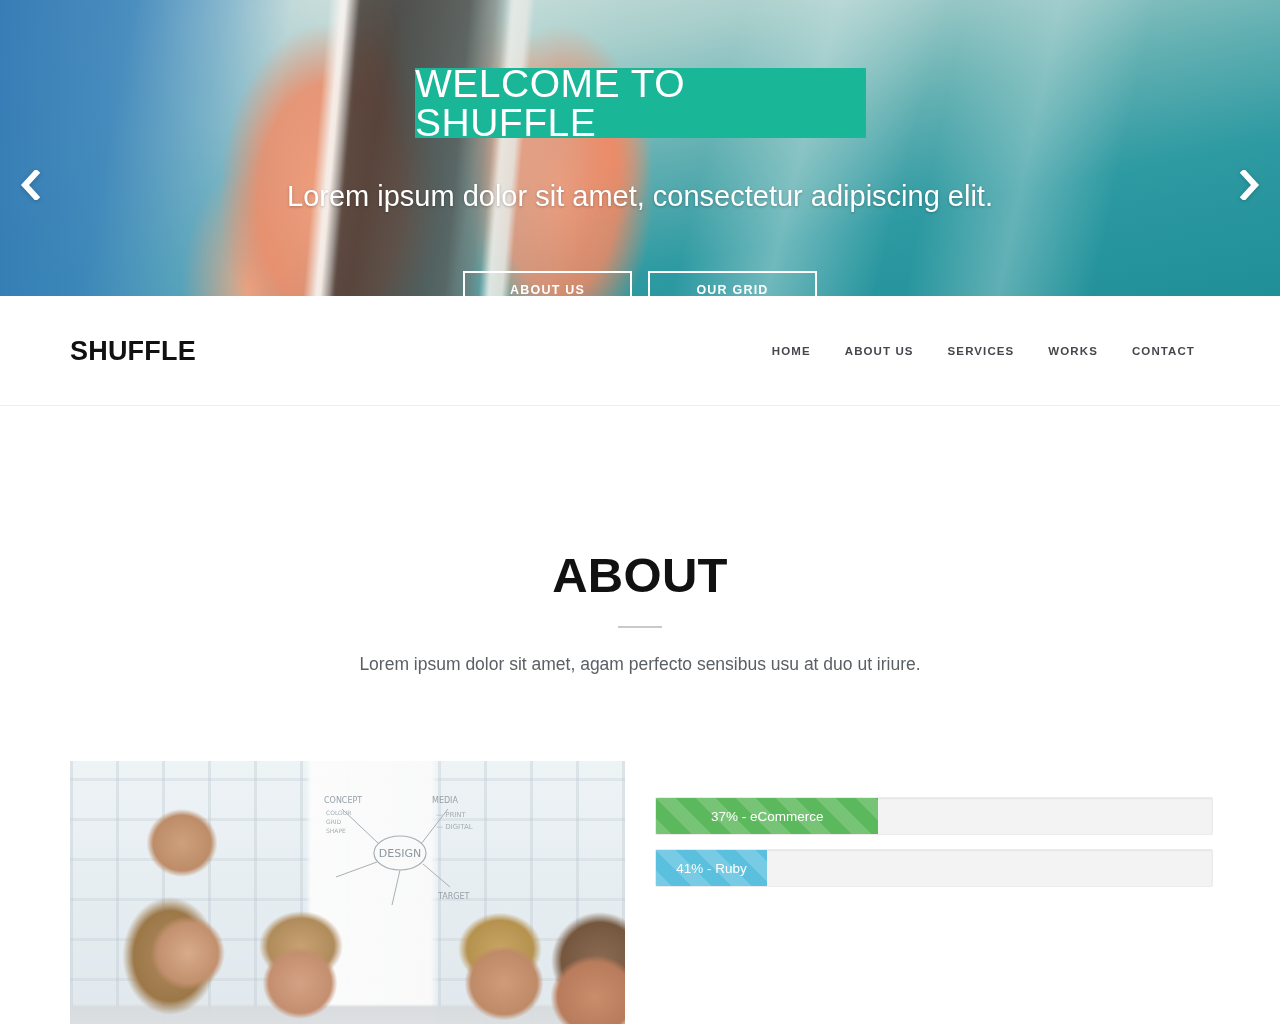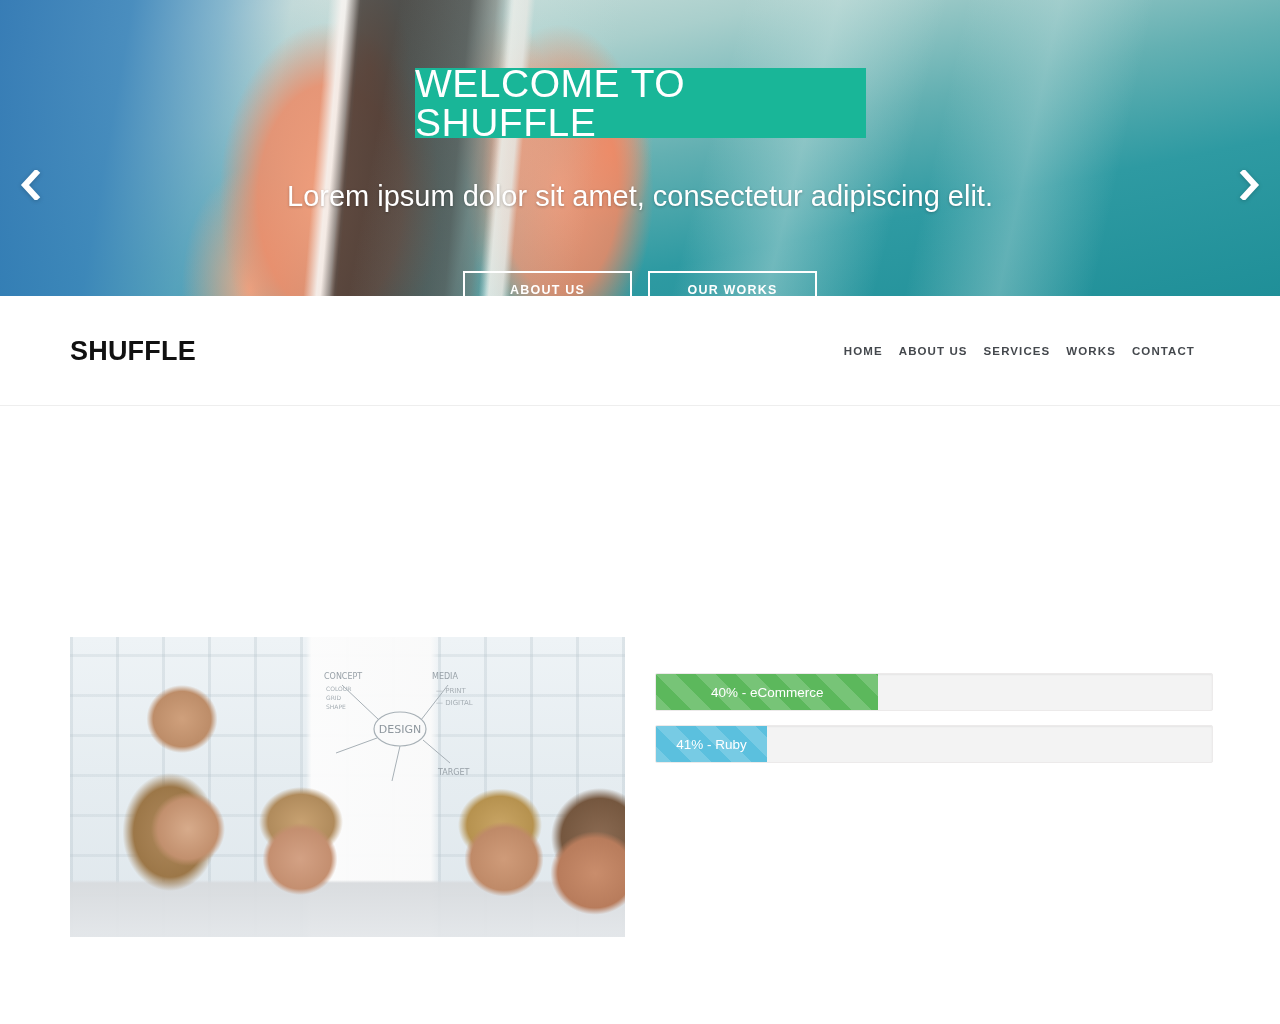--- a/index.html
+++ b/index.html
@@ -113,21 +113,21 @@
   .brand {
     position: absolute; left: 70px; top: 50%;
     transform: translateY(-50%);
     font-size: 27px; font-weight: 700;
     color: #111111; letter-spacing: .2px;
     cursor: pointer;
   }
   .nav-links {
     position: absolute; right: 85px; top: 50%;
     transform: translateY(-50%);
-    display: flex; align-items: center; gap: 16px;
+    display: flex; align-items: center; gap: 34px;
     list-style: none;
   }
   .nav-link {
     font-size: 11.5px; font-weight: 700;
     letter-spacing: 1.1px;
     color: #44484d;
     cursor: pointer;
     text-transform: uppercase;
   }
 
@@ -216,21 +216,21 @@
   <div class="hero-photo"></div>
 
   <div class="hero-title-band">
     <span>WELCOME TO SHUFFLE</span>
   </div>
 
   <div class="hero-sub">Lorem ipsum dolor sit amet, consectetur adipiscing elit.</div>
 
   <div class="hero-btns">
     <button class="hero-btn">ABOUT US</button>
-    <button class="hero-btn">OUR WORKS</button>
+    <button class="hero-btn">OUR GRID</button>
   </div>
 
   <div class="carousel-arrow prev">
     <span>
       <svg width="24" height="30" viewBox="0 0 24 30" fill="none" aria-hidden="true">
         <path d="M18 3 L7 15 L18 27" stroke="#ffffff" stroke-width="6" stroke-linecap="square" stroke-linejoin="miter" fill="none"></path>
       </svg>
     </span>
   </div>
   <div class="carousel-arrow next">
@@ -253,20 +253,25 @@
   <ul class="nav-links">
     <li class="nav-link">HOME</li>
     <li class="nav-link">ABOUT US</li>
     <li class="nav-link">SERVICES</li>
     <li class="nav-link">WORKS</li>
     <li class="nav-link">CONTACT</li>
   </ul>
 </nav>
 
 <section class="about-section">
+  <div class="about-head">
+    <h1 class="about-title">ABOUT</h1>
+    <div class="about-rule"></div>
+    <p class="about-sub">Lorem ipsum dolor sit amet, agam perfecto sensibus usu at duo ut iriure.</p>
+  </div>
 
   <div class="about-body">
     <div class="about-photo">
       <svg class="wb-ink" viewBox="0 0 160 130" aria-hidden="true">
         <ellipse cx="80" cy="66" rx="26" ry="17" fill="none" stroke="#a7b0b6" stroke-width="1.2"></ellipse>
         <text x="80" y="70" font-size="11" fill="#8e979e" text-anchor="middle" font-family="DejaVu Sans, sans-serif">DESIGN</text>
         <line x1="59" y1="57" x2="22" y2="22" stroke="#a7b0b6" stroke-width="1"></line>
         <line x1="101" y1="57" x2="128" y2="22" stroke="#a7b0b6" stroke-width="1"></line>
         <line x1="57" y1="75" x2="16" y2="90" stroke="#a7b0b6" stroke-width="1"></line>
         <line x1="103" y1="77" x2="130" y2="100" stroke="#a7b0b6" stroke-width="1"></line>
@@ -280,21 +285,21 @@
         <text x="116" y="42" font-size="7" fill="#a6aeb4" font-family="DejaVu Sans, sans-serif">— DIGITAL</text>
         <text x="118" y="112" font-size="8" fill="#98a1a8" font-family="DejaVu Sans, sans-serif">TARGET</text>
       </svg>
     </div>
 
     <div class="about-text">
 
       <div class="bars">
         <div class="bar-track">
           <div class="bar-fill" style="width:40%;background-color:#5cb85c;">
-            <span>40% - eCommerce</span>
+            <span>37% - eCommerce</span>
           </div>
         </div>
         <div class="bar-track">
           <div class="bar-fill" style="width:20%;background-color:#5bc0de;">
             <span>41% - Ruby</span>
           </div>
         </div>
 
       </div>
     </div>

